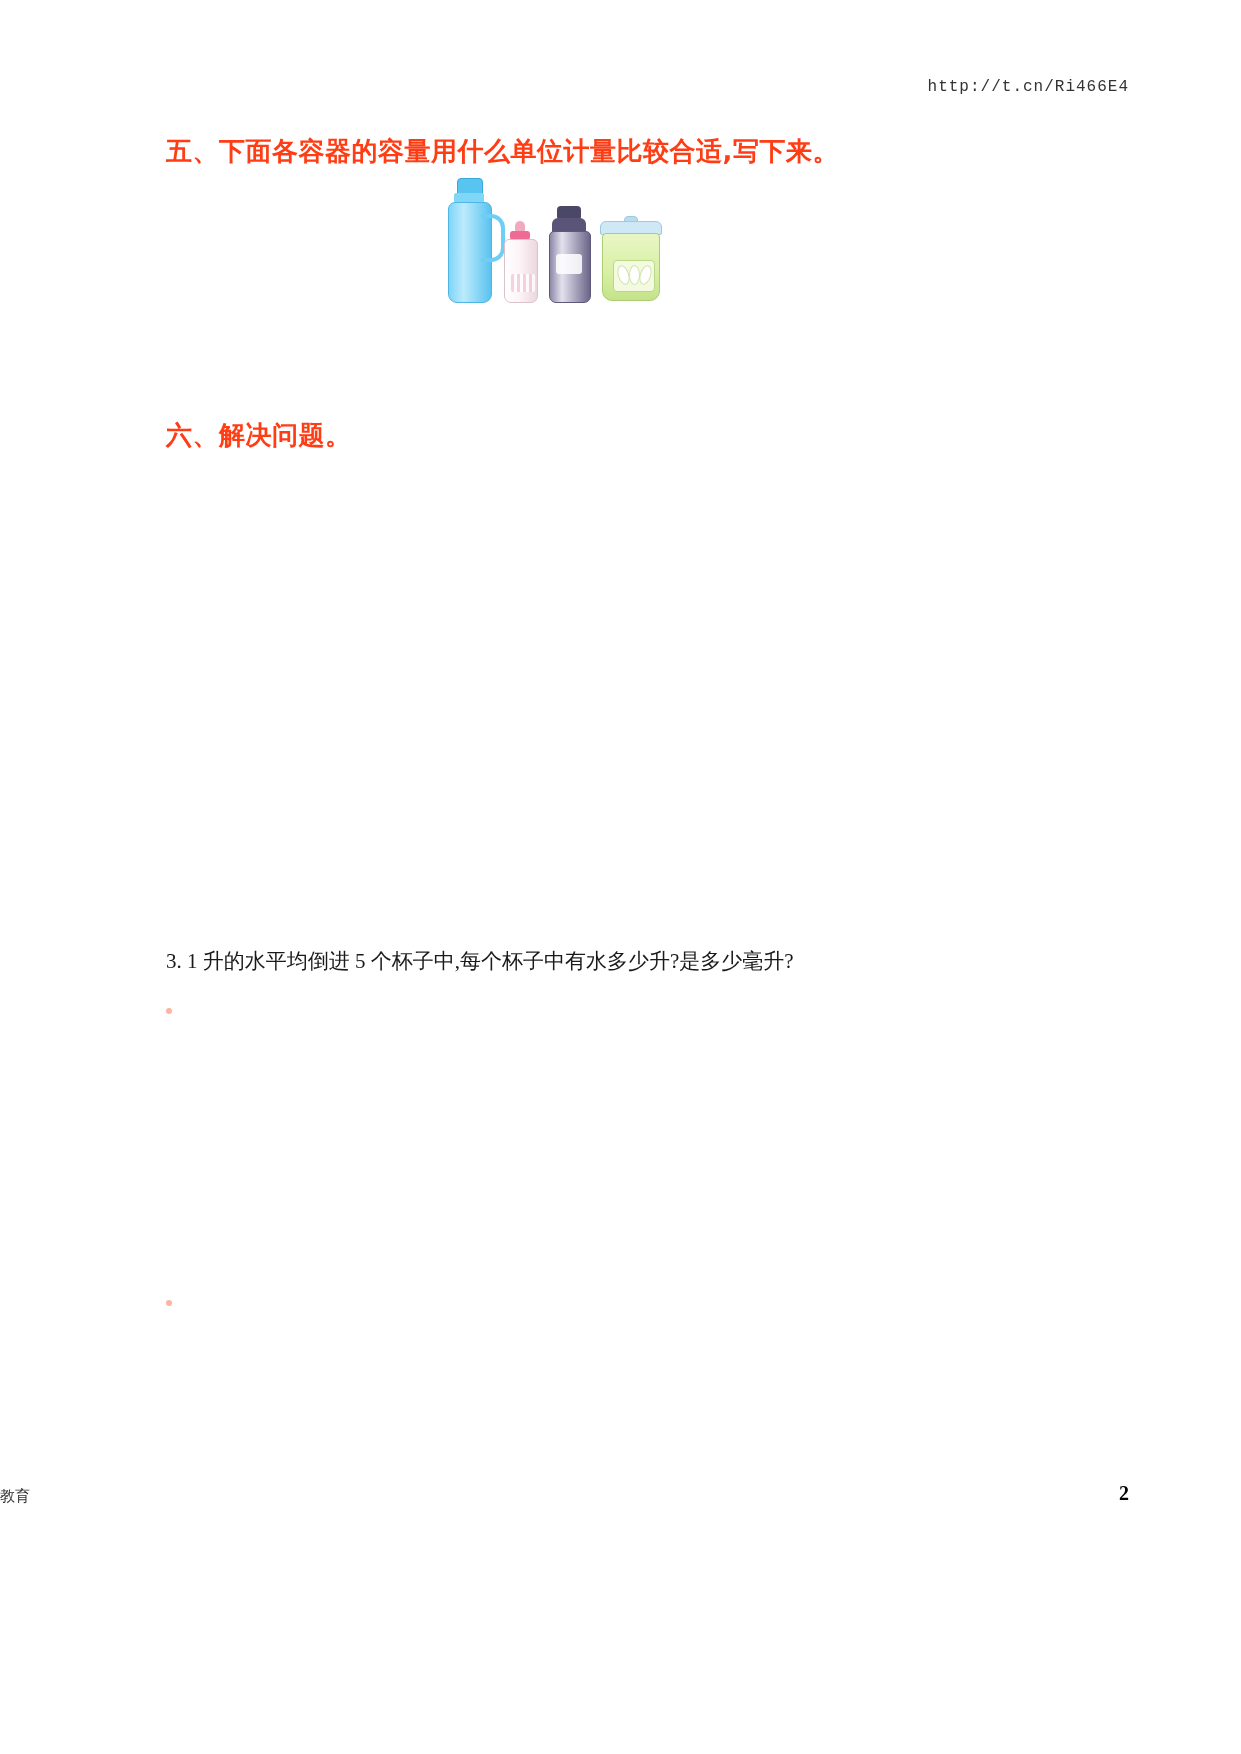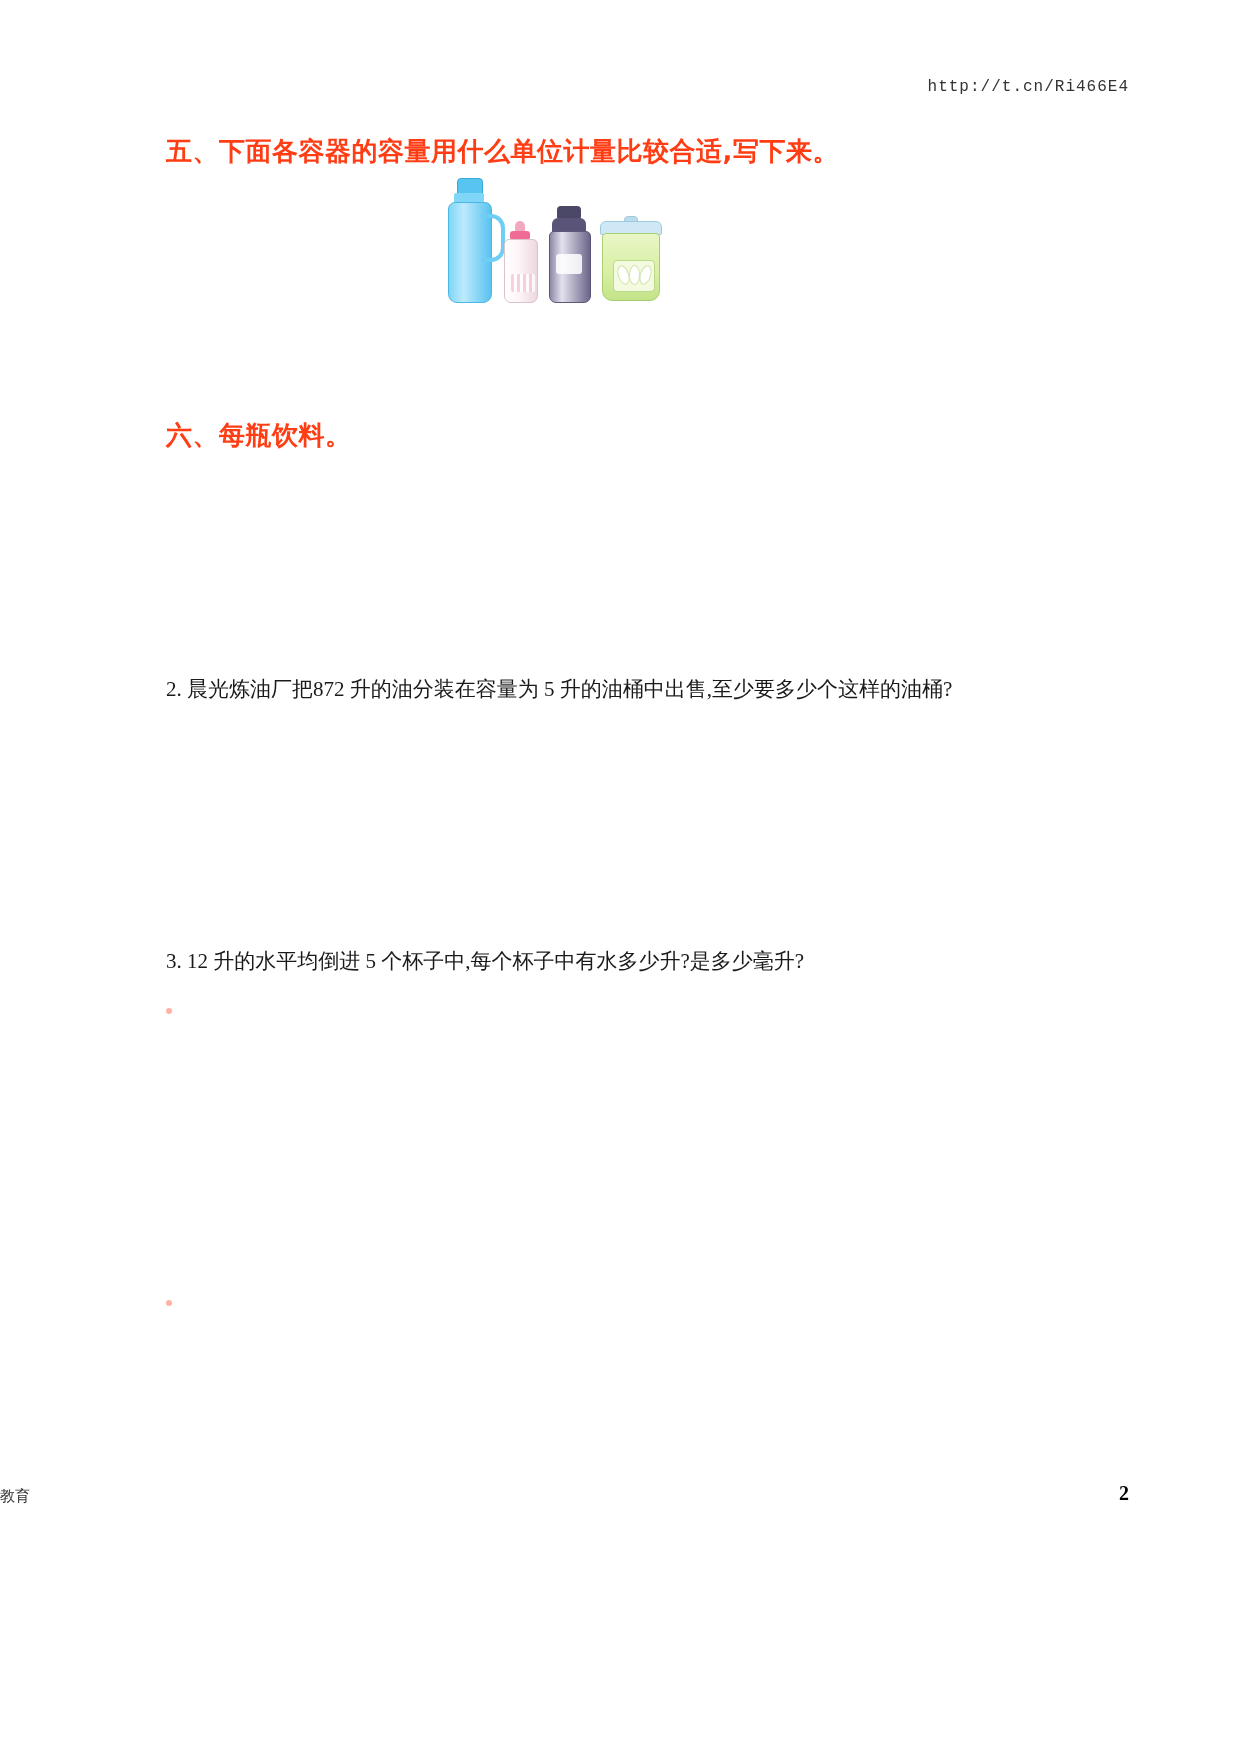--- a/index.html
+++ b/index.html
@@ -230,23 +230,22 @@
       <div class="body">
         <div class="window"></div>
         <div class="leaf l1"></div>
         <div class="leaf l2"></div>
         <div class="leaf l3"></div>
       </div>
     </div>
 
   </div>
 
-  <div class="section-heading" id="heading-six">六、每瓶饮料。</div>
-
-  <div class="question" id="q2">2. 晨光炼油厂把872 升的油分装在容量为 5 升的油桶中出售,至少要多少个这样的油桶?</div>
-  <div class="question" id="q3">3. 12 升的水平均倒进 5 个杯子中,每个杯子中有水多少升?是多少毫升?</div>
+  <div class="section-heading" id="heading-six">六、解决问题。</div>
+
+  <div class="question" id="q3">3. 1 升的水平均倒进 5 个杯子中,每个杯子中有水多少升?是多少毫升?</div>
   <div class="answer-dot" id="dot1"></div>
   <div class="answer-dot" id="dot2"></div>
 
   <div class="footer-label">教育</div>
   <div class="page-number">2</div>
 
 </div>
 
 </body></html>

